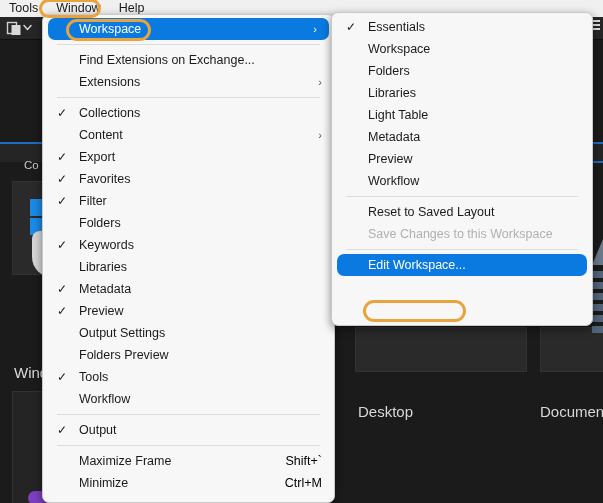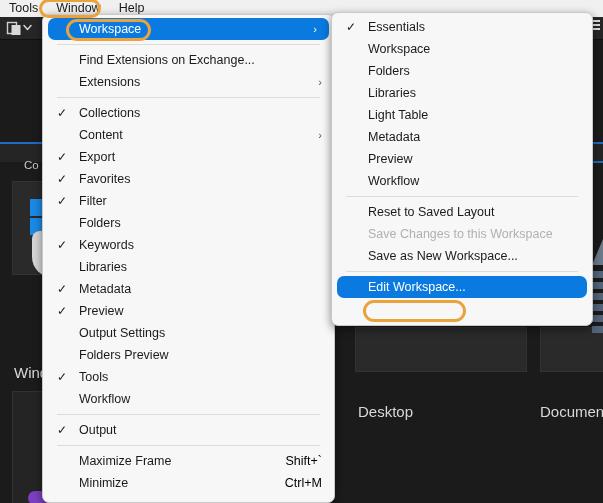--- a/index.html
+++ b/index.html
@@ -324,24 +324,20 @@
     <div class="msep"></div>
 
     <div class="mrow">
       <span class="check"></span>
       <span>Reset to Saved Layout</span>
     </div>
     <div class="mrow disabled">
       <span class="check"></span>
       <span>Save Changes to this Workspace</span>
     </div>
-    <div class="mrow">
-      <span class="check"></span>
-      <span>Save as New Workspace...</span>
-    </div>
 
     <div class="msep"></div>
 
     <div class="mrow sel">
       <span class="check"></span>
       <span>Edit Workspace...</span>
     </div>
   </div>
 
   <div class="ann" style="left:39px; top:-1px; width:62px; height:19px; border-radius:11px;"></div>

